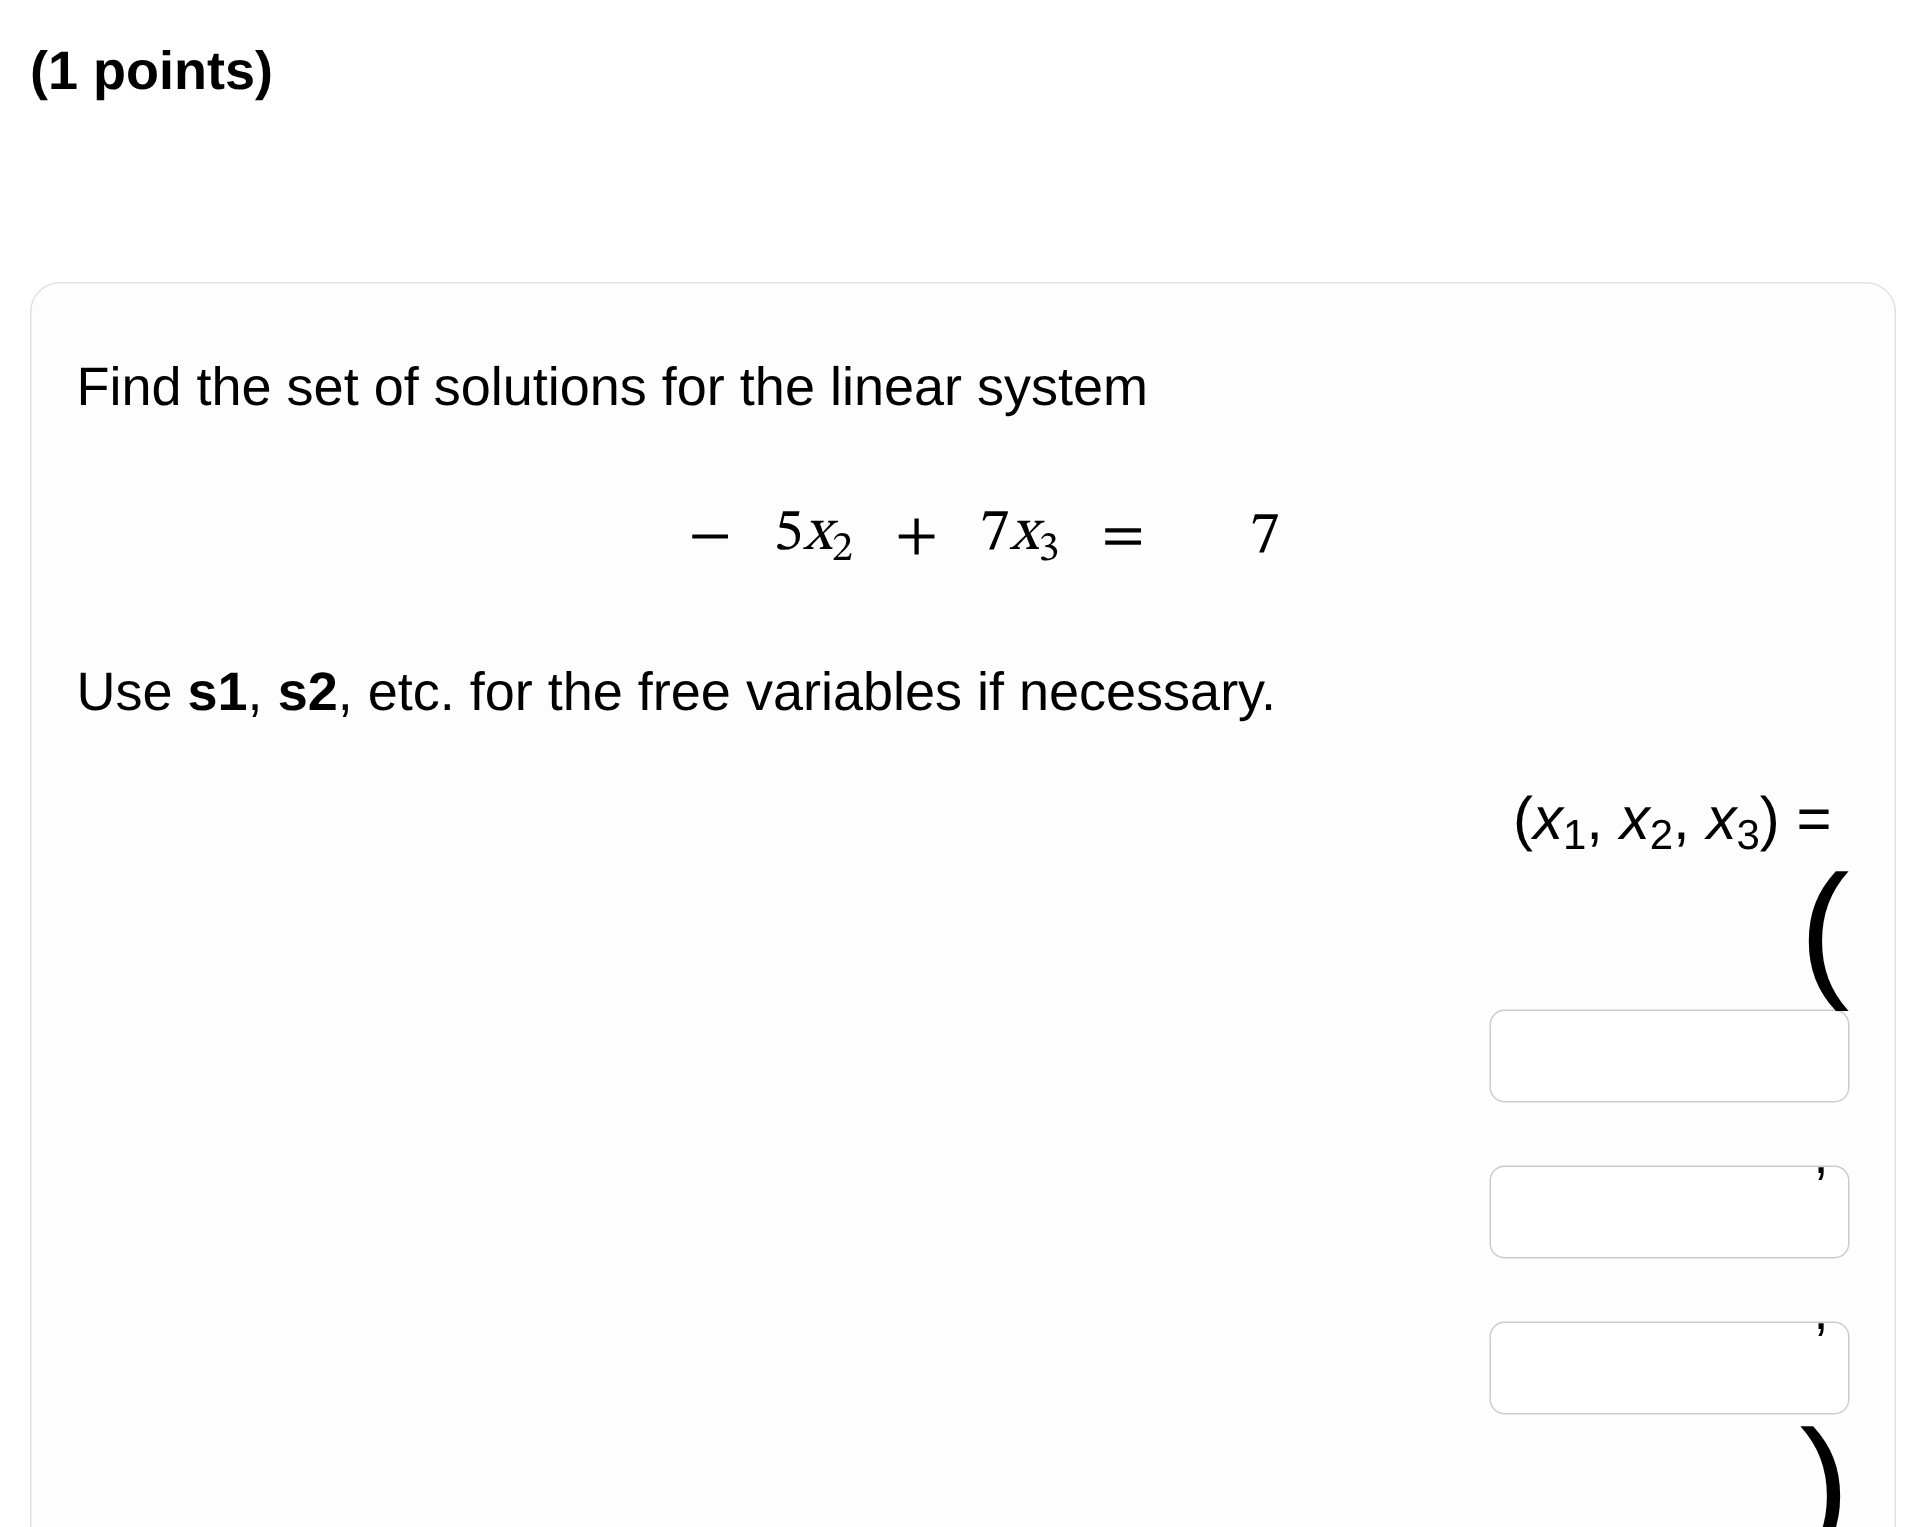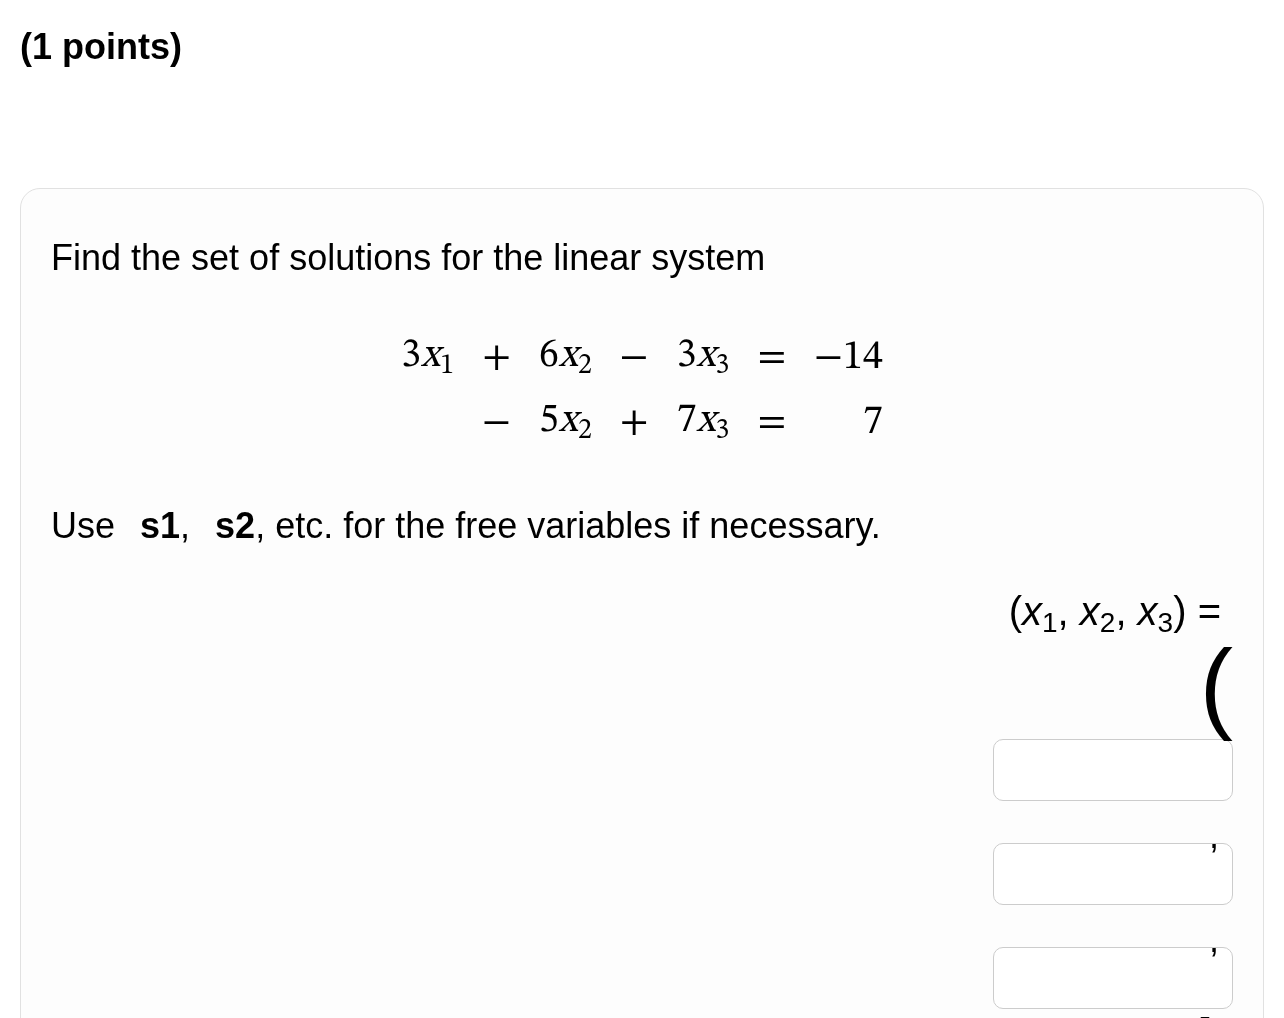--- a/index.html
+++ b/index.html
@@ -63,21 +63,20 @@
     font-size: 0.7em;
     vertical-align: -0.25em;
     font-style: normal;
   }
   .hint-line {
     font-size: 36px;
     margin-bottom: 42px;
   }
   .hint-line b {
     font-weight: 700;
-    margin-left: 15px;
   }
   .answer-row {
     display: flex;
     align-items: flex-end;
     font-family: Liberation Sans, sans-serif;
     font-size: 40px;
     flex-direction: column;
   }
   .answer-lhs {
     margin-right: 12px;
@@ -112,29 +111,20 @@
 <div class="page">
   <div class="subtitle">(1 points)</div>
 
   <div class="problem-box">
 
     <div class="prompt-line">Find the set of solutions for the linear system</div>
 
     <div class="equations">
       <table>
         <tbody>
-            <tr>
-          <td><span>3</span><span class="mvar">x</span><span class="msub">1</span></td>
-          <td>+</td>
-          <td><span>6</span><span class="mvar">x</span><span class="msub">2</span></td>
-          <td>−</td>
-          <td><span>3</span><span class="mvar">x</span><span class="msub">3</span></td>
-          <td>=</td>
-          <td class="rhs">−14</td>
-        </tr>
         <tr>
           <td><span></span><span class="mvar"></span><span class="msub"></span></td>
           <td>−</td>
           <td><span>5</span><span class="mvar">x</span><span class="msub">2</span></td>
           <td>+</td>
           <td><span>7</span><span class="mvar">x</span><span class="msub">3</span></td>
           <td>=</td>
           <td class="rhs">7</td>
         </tr>
       </tbody>

